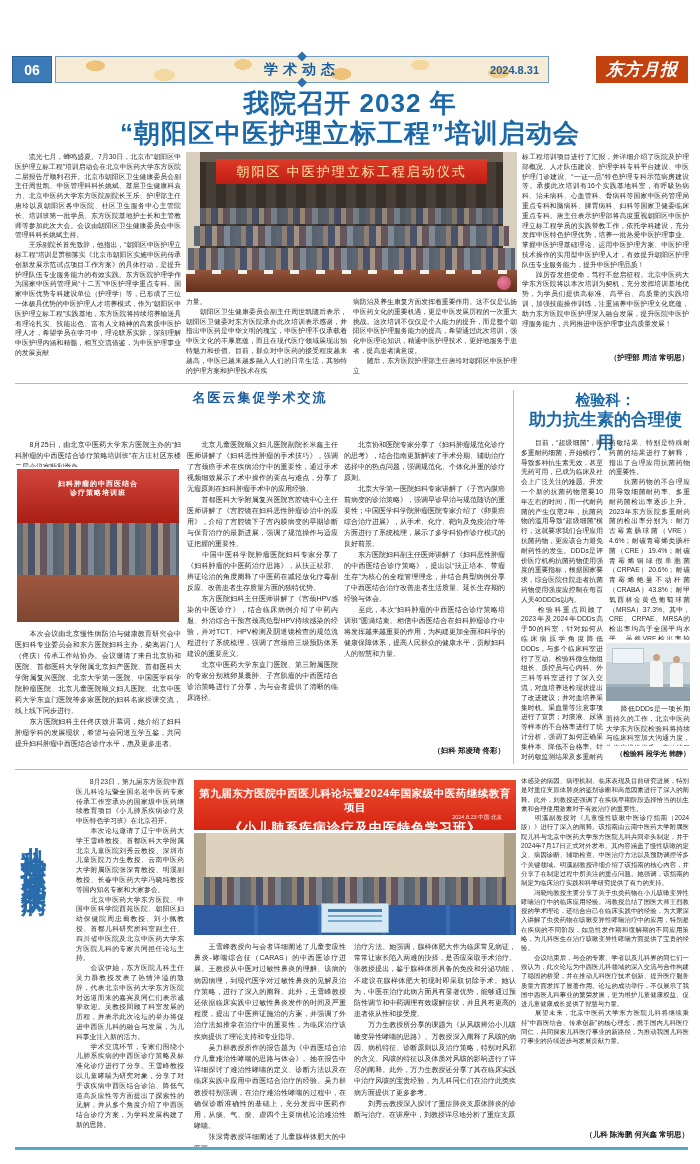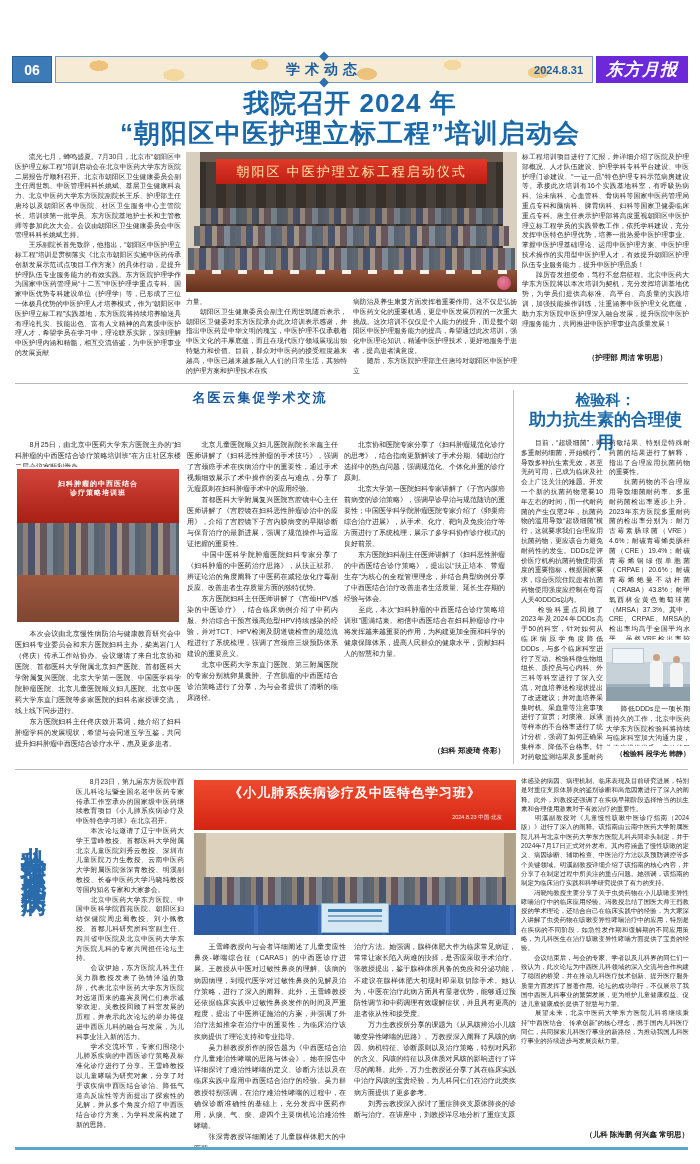--- a/index.html
+++ b/index.html
@@ -15,22 +15,22 @@
               radial-gradient(ellipse 16px 9px at 8% 35%, #eec27a 58%, transparent 60%),
               radial-gradient(ellipse 18px 10px at 22% 72%, #f3d9a0 58%, transparent 60%),
               radial-gradient(ellipse 15px 9px at 38% 30%, #f0cc8a 58%, transparent 60%),
               radial-gradient(ellipse 17px 10px at 58% 68%, #eec27a 58%, transparent 60%),
               radial-gradient(ellipse 15px 9px at 74% 32%, #f3d9a0 58%, transparent 60%),
               radial-gradient(ellipse 18px 10px at 90% 62%, #f0cc8a 58%, transparent 60%);}
   .hdr-title{position:absolute;left:0;right:0;top:0;bottom:0;display:flex;align-items:center;justify-content:center;
              font-family:Liberation Mono, monospace;font-weight:bold;font-size:14px;color:#1d5fa0;letter-spacing:5px;}
   .hdr-date{position:absolute;right:9px;top:0;bottom:0;display:flex;align-items:center;
             font-weight:bold;font-size:11px;color:#1d5fa0;}
-  .hdr-mast{width:92px;height:100%;background:#6d28d9;color:#fff;display:flex;align-items:center;justify-content:center;
-            font-family:"Liberation Serif",serif;font-weight:bold;font-style:italic;font-size:17px;letter-spacing:1px;}
+  .hdr-mast{width:92px;height:100%;background:#c2410c;color:#fff;display:flex;align-items:center;justify-content:center;
+            font-family:"Liberation Serif",serif;font-weight:bold;font-style:italic;font-size:17px;letter-spacing:1px;margin-left:44px;}
   .diamond{position:absolute;left:50%;width:7px;height:7px;background:#2e6fae;transform:translateX(-50%) rotate(45deg);}
   .diamond.top{top:-4px;} .diamond.bot{bottom:-4px;}
   
   .main-title{position:absolute;left:0;width:700px;text-align:center;font-weight:bold;color:#1a68a8;font-size:26px;letter-spacing:1px;}
   .sec-kicker{position:absolute;text-align:center;font-weight:bold;color:#1a5a9a;font-size:13px;letter-spacing:2px;}
   .sec-title{position:absolute;text-align:center;font-weight:bold;color:#1a68a8;}
   
   .bt{position:absolute;font-size:6.8px;line-height:9.8px;color:#2b2b2b;text-align:justify;
       white-space:pre-line;overflow:hidden;}
   .bt7{font-size:7px;line-height:11px;}
@@ -87,21 +87,21 @@
     <div class="hdr-num">06</div>
     <div class="hdr-band">
       <span class="diamond top"></span>
       <span class="diamond bot"></span>
       <div class="hdr-title">学术动态</div>
       <div class="hdr-date">2024.8.31</div>
     </div>
     <div class="hdr-mast">东方月报</div>
   </div>
 
-  <div class="main-title" style="top:86px;">我院召开 2024 年</div>
+  <div class="main-title" style="top:86px;">我院召开 2032 年</div>
   <div class="main-title" style="top:116px;">“朝阳区中医护理立标工程”培训启动会</div>
 
   <div class="bt" style="left:15px;top:152px;width:166px;height:228px;">　　流光七月，蝉鸣盛夏。7月30日，北京市“朝阳区中医护理立标工程”培训启动会在北京中医药大学东方医院二层报告厅顺利召开。北京市朝阳区卫生健康委员会副主任周世凯、中医管理科科长姚斌、基层卫生健康科袁力、北京中医药大学东方医院副院长王乐、护理部主任唐玲以及朝阳区各中医院、社区卫生服务中心主管院长、培训班第一批学员、东方医院基地护士长和主管教师等参加此次大会。会议由朝阳区卫生健康委员会中医管理科科长姚斌主持。
 　　王乐副院长首先致辞，他指出，“朝阳区中医护理立标工程”培训是贯彻落实《北京市朝阳区实施中医药传承创新发展示范试点项目工作方案》的具体行动，是提升护理队伍专业服务能力的有效实践。东方医院护理学作为国家中医药管理局“十二五”中医护理学重点专科、国家中医优势专科建设单位（护理学）等，已形成了三位一体极具优势的中医护理人才培养模式，作为“朝阳区中医护理立标工程”实践基地，东方医院将持续培养输送具有理论扎实、技能出色、富有人文精神的高素质中医护理人才，希望学员在学习中，理论联系实际，深刻理解中医护理内涵和精髓，相互交流借鉴，为中医护理事业的发展贡献</div>
 
   <div class="photo ph-top" style="left:186px;top:152px;width:331px;height:140px;">
     <div class="sidewall" style="left:0;"></div>
     <div class="sidewall" style="right:0;"></div>
     <div class="ph-banner">朝阳区 中医护理立标工程启动仪式</div>
     <div class="crowd" style="position:absolute;left:14px;right:14px;top:56px;height:16px;opacity:.85;"></div>
@@ -113,21 +113,21 @@
     <div style="position:absolute;right:6px;bottom:2px;width:14px;height:14px;border-radius:50%;
          background:radial-gradient(circle at 40% 40%, #e77f9d, #c2485f);"></div>
   </div>
 
   <div class="bt" style="left:186px;top:297px;width:161px;height:83px;">力量。
 　　朝阳区卫生健康委员会副主任周世凯随后表示，朝阳区卫健委对东方医院承办此次培训表示感谢，并指出中医药是中华文明的瑰宝，中医护理不仅承载着中医文化的丰厚底蕴，而且在现代医疗领域展现出独特魅力和价值。目前，群众对中医药的接受程度越来越高，中医已越来越多融入人们的日常生活，其独特的护理方案和护理技术在疾</div>
   <div class="bt" style="left:353px;top:297px;width:164px;height:83px;">病防治及养生康复方面发挥着重要作用。这不仅是弘扬中医药文化的重要机遇，更是中医发展历程的一次重大挑战。这次培训不仅仅是个人能力的提升，而是整个朝阳区中医护理服务能力的提高，希望通过此次培训，强化中医理论知识，精通中医护理技术，更好地服务于患者，提高患者满意度。
 　　随后，东方医院护理部主任唐玲对朝阳区中医护理立</div>
   <div class="bt" style="left:522px;top:152px;width:167px;height:198px;">标工程培训项目进行了汇报，并详细介绍了医院及护理部概况、人才队伍建设、护理学科专科平台建设、中医护理门诊建设、“一证一品”特色护理专科示范病房建设等。承接此次培训有16个实践基地科室，有呼吸热病科、治未病科、心血管科、骨病科等国家中医药管理局重点专科和脑病科、脾胃病科、妇科等国家卫健委临床重点专科。唐主任表示护理部将高度重视朝阳区中医护理立标工程学员的实践带教工作，依托学科建设，充分发挥中医特色护理优势，培养一批热爱中医护理事业、掌握中医护理基础理论、运用中医护理方案、中医护理技术操作的实用型中医护理人才，有效提升朝阳区护理队伍专业服务能力，提升中医护理品质！
 　　踔厉奋发担使命，笃行不怠启征程。北京中医药大学东方医院将以本次培训为契机，充分发挥培训基地优势，为学员们提供高标准、高平台、高质量的实践培训，加强技能操作训练，注重涵养中医护理文化底蕴，助力东方医院中医护理深入融合发展，提升医院中医护理服务能力，共同推进中医护理事业高质量发展！</div>
-  <div class="byline" style="left:500px;top:353px;width:167px;">（护理部 周洁 常明思）</div>
+  <div class="byline" style="left:522px;top:353px;width:167px;">（护理部 周洁 常明思）</div>
 
   <div class="hrule" style="left:15px;top:383px;width:673px;"></div>
 
   <div class="sec-kicker" style="left:15px;top:389px;width:490px;">名医云集促学术交流</div>
 
   <div class="bt bt7" style="left:15px;top:439px;width:166px;height:28px;">　　8月25日，由北京中医药大学东方医院主办的“妇科肿瘤的中西医结合诊疗策略培训班”在方庄社区东楼二层会议室顺利举办。</div>
 
   <div class="photo" style="left:17px;top:469px;width:162px;height:153px;">
     <div class="ph-gyn-top">
       <div>妇科肿瘤的中西医结合</div>
@@ -174,20 +174,21 @@
 
   <div class="vtitle" style="left:18px;top:826px;height:330px;">儿科论坛探讨小儿肺系疾病</div>
 
   <div class="bt" style="left:76px;top:777px;width:108px;height:370px;">　　8月23日，第九届东方医院中西医儿科论坛暨全国名老中医药专家传承工作室承办的国家级中医药继续教育项目《小儿肺系疾病诊疗及中医特色学习班》在北京召开。
 　　本次论坛邀请了辽宁中医药大学王雪峰教授、首都医科大学附属北京儿童医院刘秀云教授、深圳市儿童医院万力生教授、云南中医药大学附属医院张深青教授、明溪副教授、长春中医药大学冯晓纯教授等国内知名专家和大家参会。
 　　北京中医药大学东方医院、中国中医科学院西苑医院、朝阳区妇幼保健院周忠蜀教授、刘小佩教授、首都儿科研究所科室副主任、四川省中医院及北京中医药大学东方医院儿科的专家共同担任论坛主持。
 　　会议伊始，东方医院儿科主任吴力群教授发表了热情洋溢的致辞，代表北京中医药大学东方医院对远道而来的嘉宾及同仁们表示诚挚欢迎。吴教授回顾了科室发展的历程，并表示此次论坛的举办将促进中西医儿科的融合与发展，为儿科事业注入新的活力。
 　　学术交流环节，专家们围绕小儿肺系疾病的中西医诊疗策略及标准化诊疗进行了分享。王雪峰教授以儿童哮喘为研究对象，分享了对于该疾病中西医结合诊治、降低气道高反应性等方面提出了探索性的见解，并从多个角度介绍了中西医结合诊疗方案，为学科发展构建了新的思路。</div>
 
   <div class="peds-banner" style="left:194px;top:780px;width:322px;height:50px;">
+    <div class="l1">第九届东方医院中西医儿科论坛暨2024年国家级中医药继续教育项目</div>
     <div class="l2">《小儿肺系疾病诊疗及中医特色学习班》</div>
     <div class="dt">2024.8.23 中国·北京</div>
   </div>
 
   <div class="photo ph-peds" style="left:194px;top:833px;width:322px;height:102px;">
     <div class="pillar" style="left:0;"></div>
     <div class="pillar" style="right:0;"></div>
     <div class="crowd" style="position:absolute;left:10px;right:10px;top:44px;height:28px;"></div>
     <div class="cloth"></div>
     <div class="poster">

